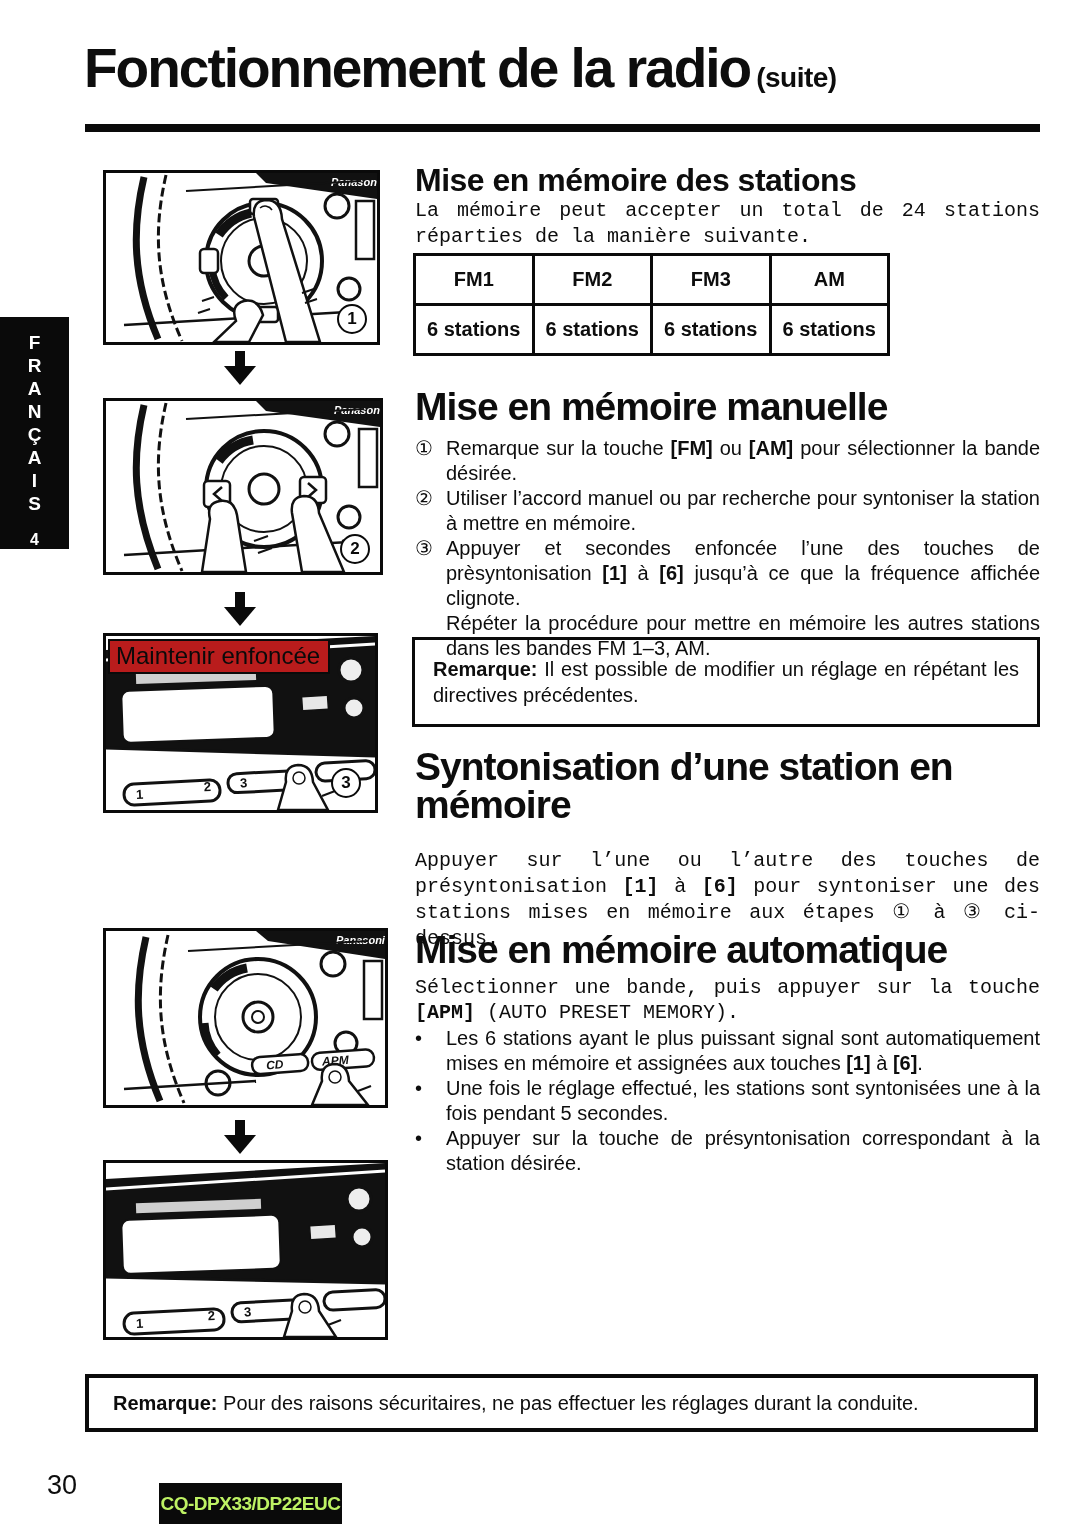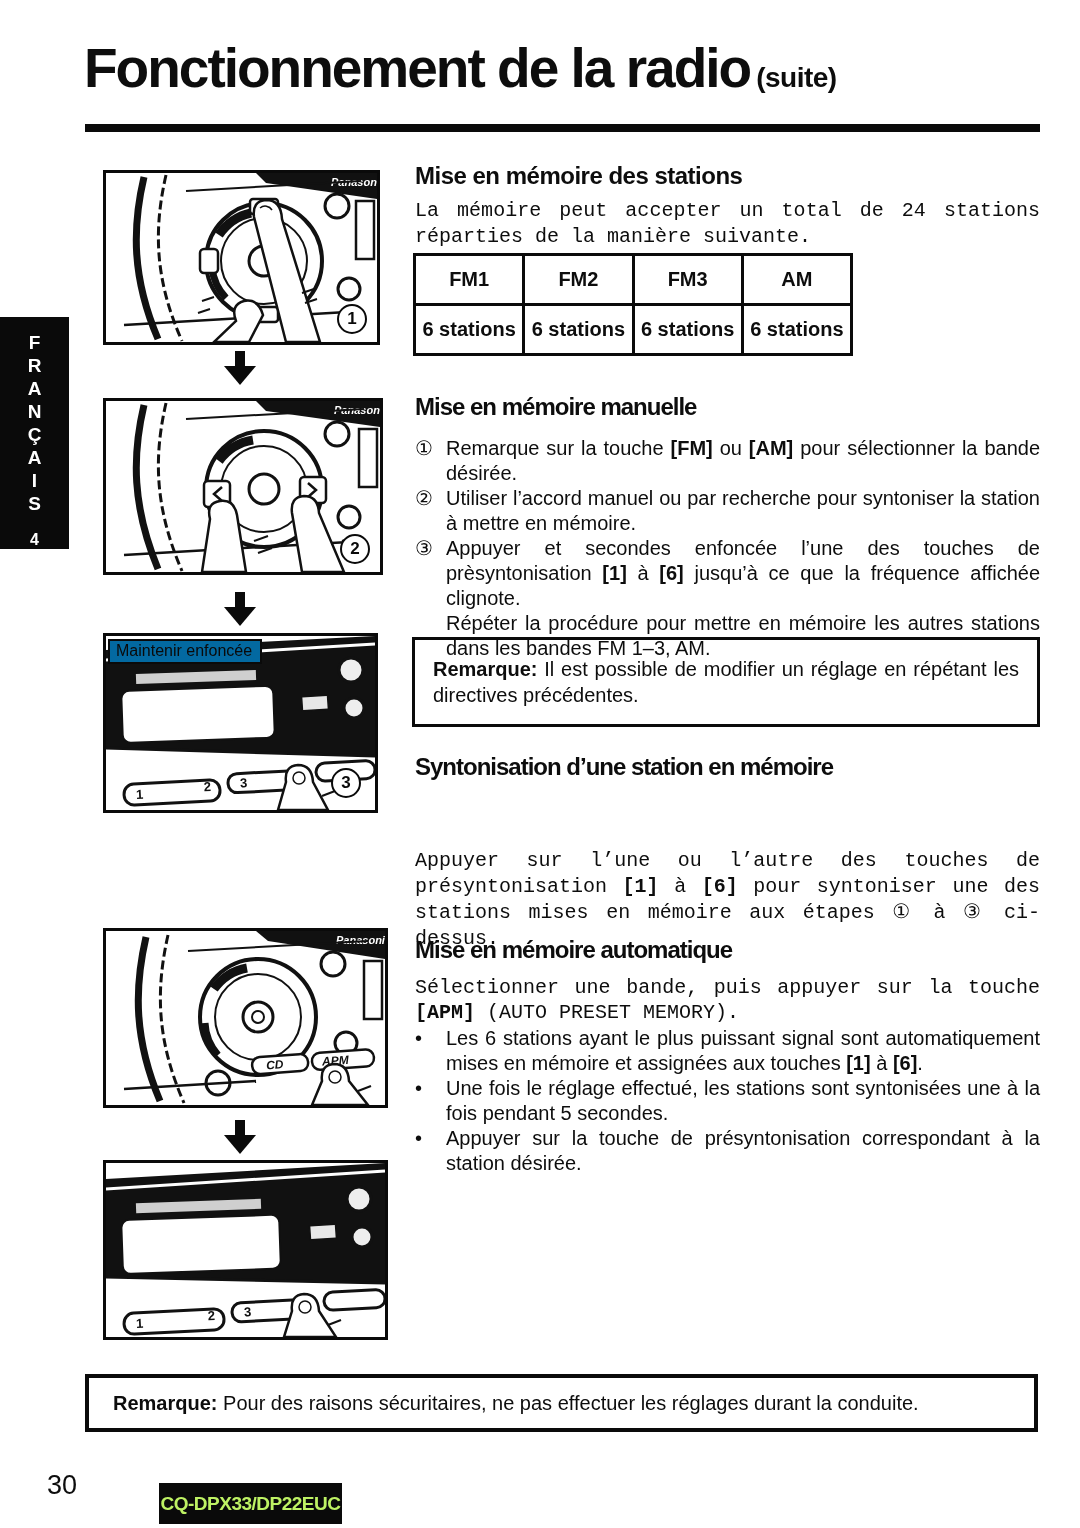--- a/index.html
+++ b/index.html
@@ -19,31 +19,31 @@
   .side-tab .ltr{font-size:19px;font-weight:bold;line-height:23px;}
   .side-tab .num{font-size:16px;font-weight:bold;margin-top:16px;}
   
   .fig{border:3px solid #0a0a0a;background:#fff;box-sizing:border-box;overflow:hidden;}
   .fig svg{display:block;}
   .step-circle{
     width:30px;height:30px;border:2px solid #0a0a0a;border-radius:50%;background:#fff;
     display:flex;align-items:center;justify-content:center;
     font-size:17px;font-weight:bold;color:#0a0a0a;box-sizing:border-box;}
   .hold-label{
-    left:2px;top:3px;background:#0369a1;border:2px solid #0a0a0a;padding:1px 8px 2px 6px;
-    font-size:16px;color:#0a0a0a;white-space:nowrap;}
+    left:2px;top:3px;background:#b91c1c;border:2px solid #0a0a0a;padding:1px 8px 2px 6px;
+    font-size:24px;color:#0a0a0a;white-space:nowrap;}
   .down-arrow{width:36px;height:35px;}
   
   .col{left:415px;width:625px;}
-  .h2{font-size:24px;font-weight:bold;letter-spacing:-0.5px;}
-  .h1{font-size:24px;font-weight:bold;letter-spacing:-1px;line-height:42px;}
+  .h2{font-size:32px;font-weight:bold;letter-spacing:-0.5px;}
+  .h1{font-size:39px;font-weight:bold;letter-spacing:-1px;line-height:42px;}
   .body-text{font-size:20px;line-height:26px;text-align:justify;font-family:Liberation Mono, monospace;}
   .b{font-weight:bold;}
   
-  table.mem{border-collapse:collapse;width:440px;}
+  table.mem{border-collapse:collapse;width:477px;}
   table.mem td{border:3px solid #0a0a0a;text-align:center;font-weight:bold;font-size:20px;
     height:45px;width:25%;}
   
   .hlist{font-size:20px;line-height:25px;}
   .hrow{display:flex;margin:0;}
   .hrow .mk{width:31px;flex:0 0 31px;font-size:20px;}
   .hrow .tx{flex:1;text-align:justify;white-space:pre-line;}
   
   .note{border:3px solid #0a0a0a;box-sizing:border-box;font-size:20px;line-height:26px;
     padding:16px 18px;text-align:justify;}

